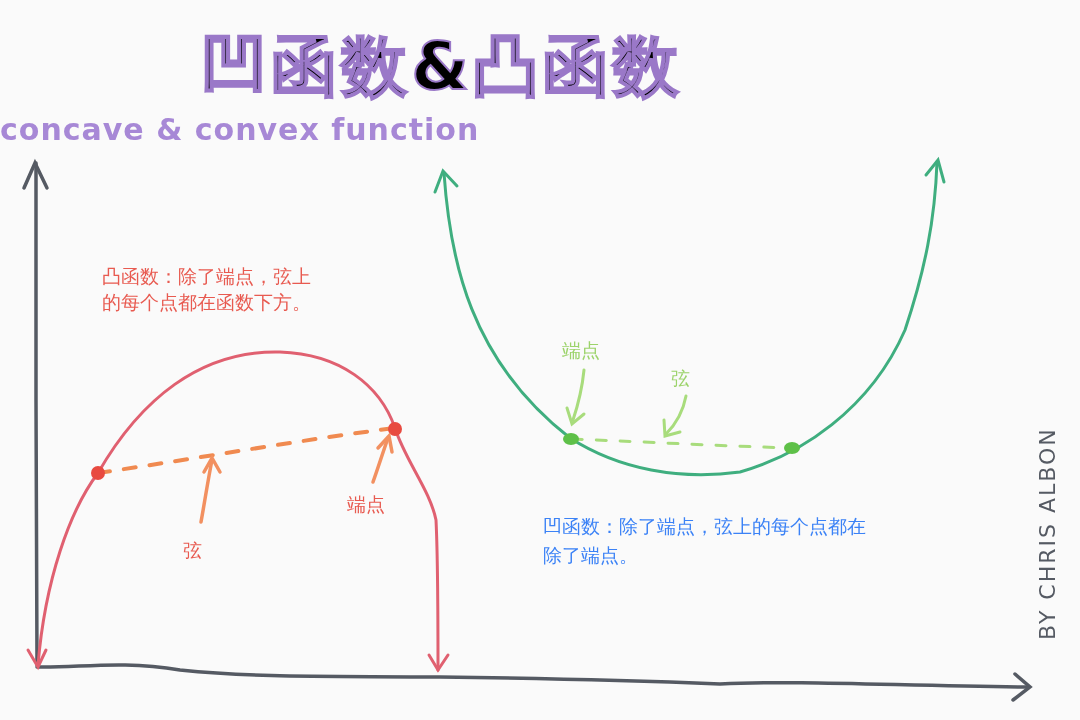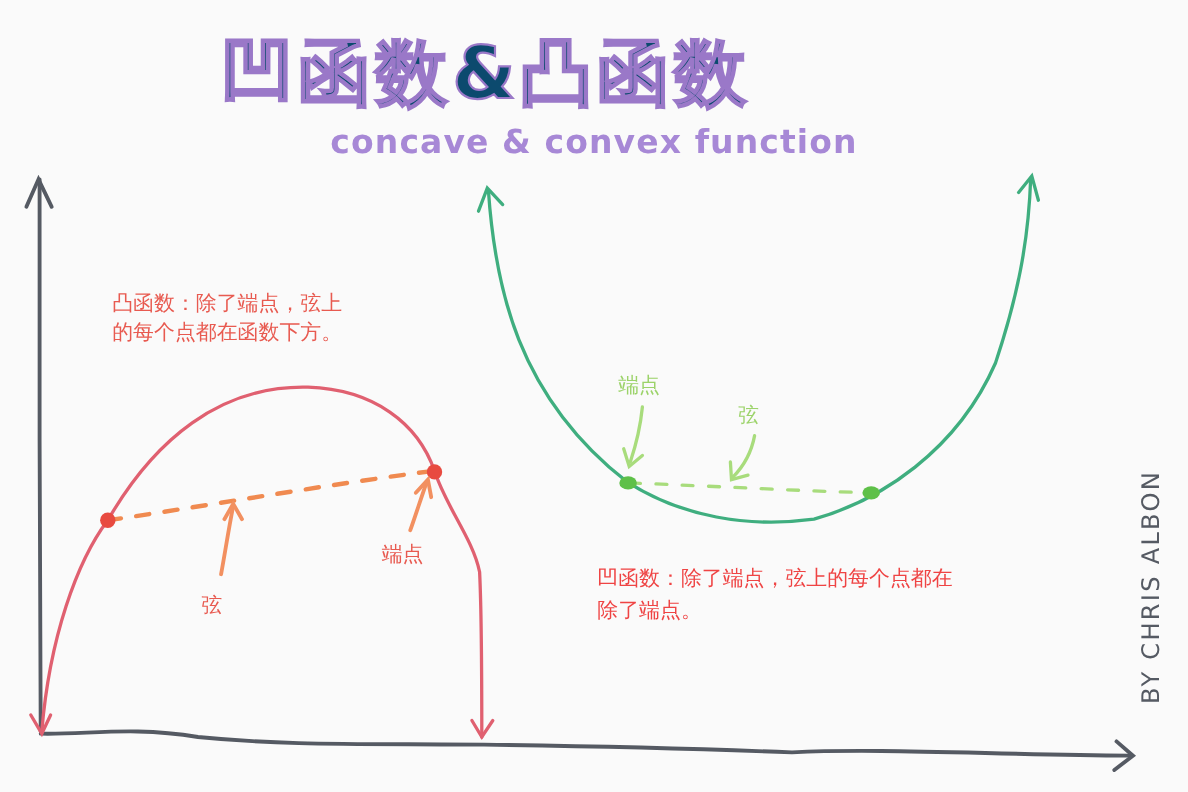--- a/index.html
+++ b/index.html
@@ -1,23 +1,23 @@
 <!DOCTYPE html>
 <html><head>
 <meta charset="utf-8">
 <style>
   html, body { margin:0; padding:0; }
   body { width:1080px; height:720px; background:#fafafa; position:relative; overflow:hidden; font-family:"DejaVu Sans", sans-serif; }
-  .title-cn { position:absolute; left:0; width:884px; top:22px; text-align:center; font-size:66px; font-weight:bold; color:#0c4a6e; letter-spacing:4px;
+  .title-cn { position:absolute; left:0; width:884px; top:22px; text-align:center; font-size:66px; font-weight:bold; color:#000000; letter-spacing:4px;
     -webkit-text-stroke:2px #9a78c8; }
-  .title-en { position:absolute; left:0; width:1080px; top:112px; text-align:center; font-size:30px; font-weight:bold; color:#a788d6; font-family:"DejaVu Sans", sans-serif; letter-spacing:1px; }
+  .title-en { position:absolute; left:0; width:1080px; top:112px; font-size:30px; font-weight:bold; color:#a788d6; font-family:"DejaVu Sans", sans-serif; letter-spacing:1px; }
   svg.canvas { position:absolute; left:0; top:0; }
   .txt { position:absolute; font-size:19px; line-height:28px; }
   .red { color:#e85a50; }
-  .green { color:#ef4444; }
+  .green { color:#3b82f6; }
   .lime { color:#9cd36a; }
   .sig { position:absolute; left:1035px; top:640px; transform-origin:0 0; transform:rotate(-90deg); font-size:22px; color:#555a63; letter-spacing:2px; white-space:nowrap; }
 </style>
 </head>
 <body>
 
 <div class="title-cn">凹函数&amp;凸函数</div>
 <div class="title-en">concave &amp; convex function</div>
 
 <svg class="canvas" width="1080" height="720" viewBox="0 0 1080 720">

